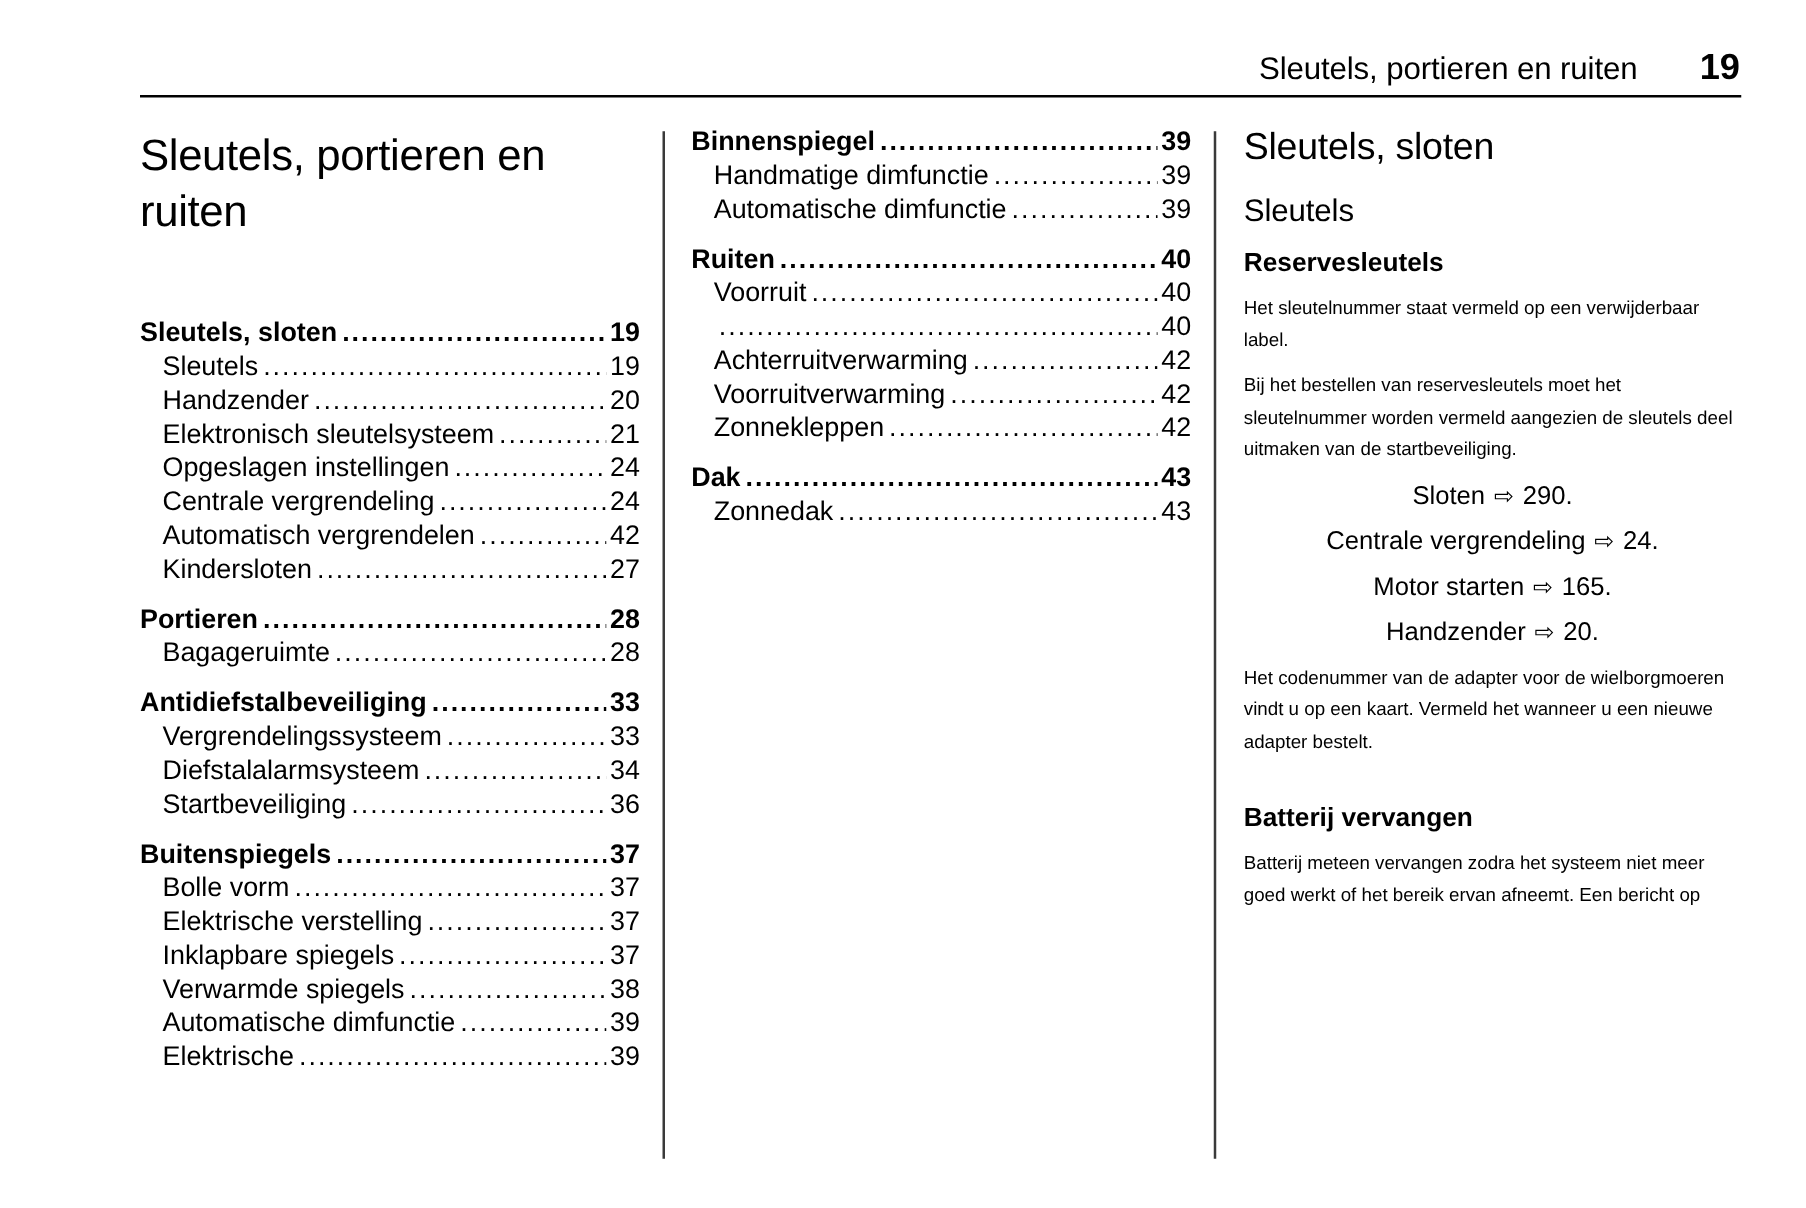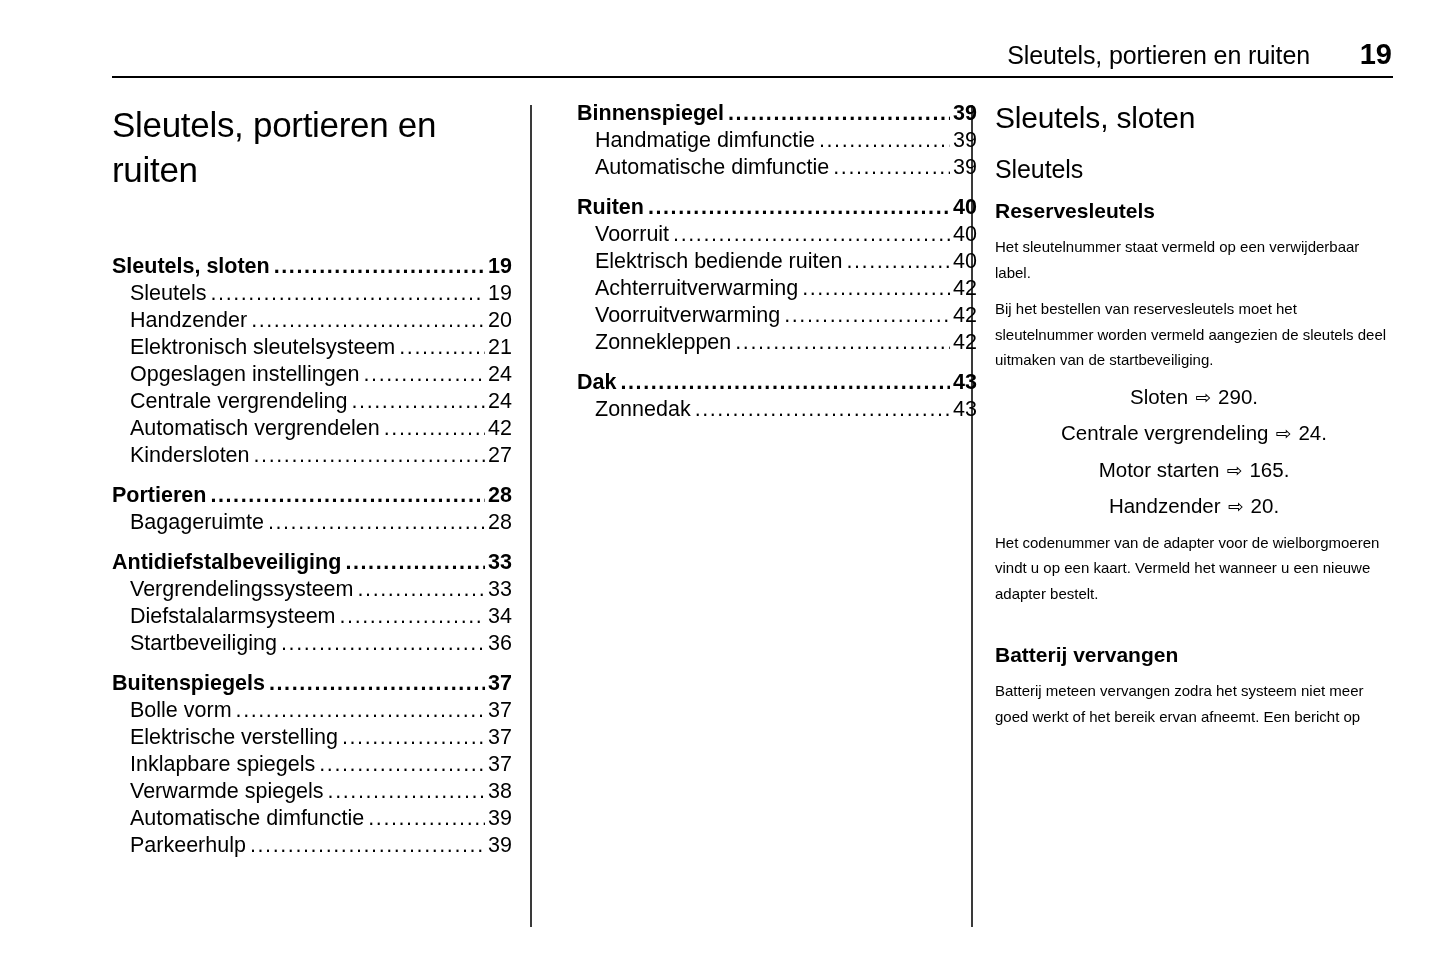--- a/index.html
+++ b/index.html
@@ -66,21 +66,21 @@
   }
   #divider-1 { left: 530px; }
   #divider-2 { left: 971px; }
 
   .column {
     position: absolute;
     top: 0;
     width: 400px;
   }
   #column-1 { left: 112px; }
-  #column-2 { left: 577px; }
+  #column-2 { left: 553px; }
   #column-3 { left: 995px; width: 398px; }
 
   
   #chapter-title {
     font-size: 35px;
     font-weight: 400;
     line-height: 45px;
     letter-spacing: -0.3px;
     margin: 0;
     padding-top: 2px;
@@ -283,21 +283,21 @@
             <span class="toc-label">Verwarmde spiegels</span>
             <span class="toc-leader">......................................................................................</span>
             <span class="toc-page">38</span>
           </div>
           <div class="toc-entry level-2">
             <span class="toc-label">Automatische dimfunctie</span>
             <span class="toc-leader">......................................................................................</span>
             <span class="toc-page">39</span>
           </div>
           <div class="toc-entry level-2">
-            <span class="toc-label">Parkeerhulp</span>
+            <span class="toc-label">Elektrische</span>
             <span class="toc-leader">......................................................................................</span>
             <span class="toc-page">39</span>
           </div>
         </div>
       </div>
   </div>
 
   <div class="column" id="column-2">
     <div class="toc" id="toc-col-2">
         <div class="toc-group">
@@ -322,21 +322,20 @@
             <span class="toc-label">Ruiten</span>
             <span class="toc-leader">......................................................................................</span>
             <span class="toc-page">40</span>
           </div>
           <div class="toc-entry level-2">
             <span class="toc-label">Voorruit</span>
             <span class="toc-leader">......................................................................................</span>
             <span class="toc-page">40</span>
           </div>
           <div class="toc-entry level-2">
-            <span class="toc-label">Elektrisch bediende ruiten</span>
             <span class="toc-leader">......................................................................................</span>
             <span class="toc-page">40</span>
           </div>
           <div class="toc-entry level-2">
             <span class="toc-label">Achterruitverwarming</span>
             <span class="toc-leader">......................................................................................</span>
             <span class="toc-page">42</span>
           </div>
           <div class="toc-entry level-2">
             <span class="toc-label">Voorruitverwarming</span>

